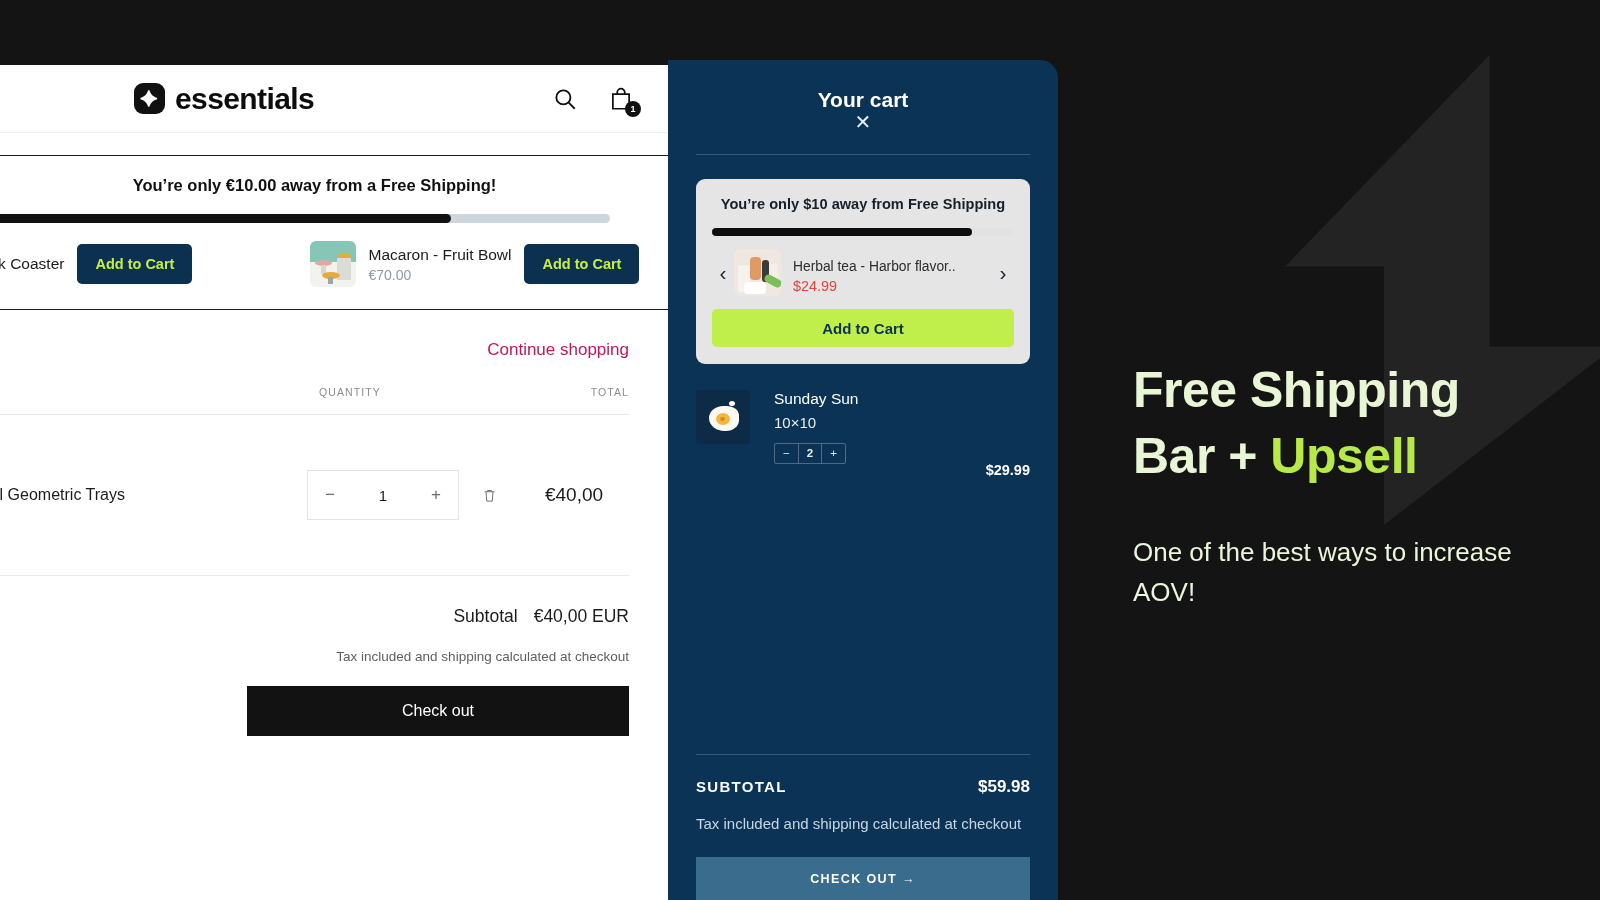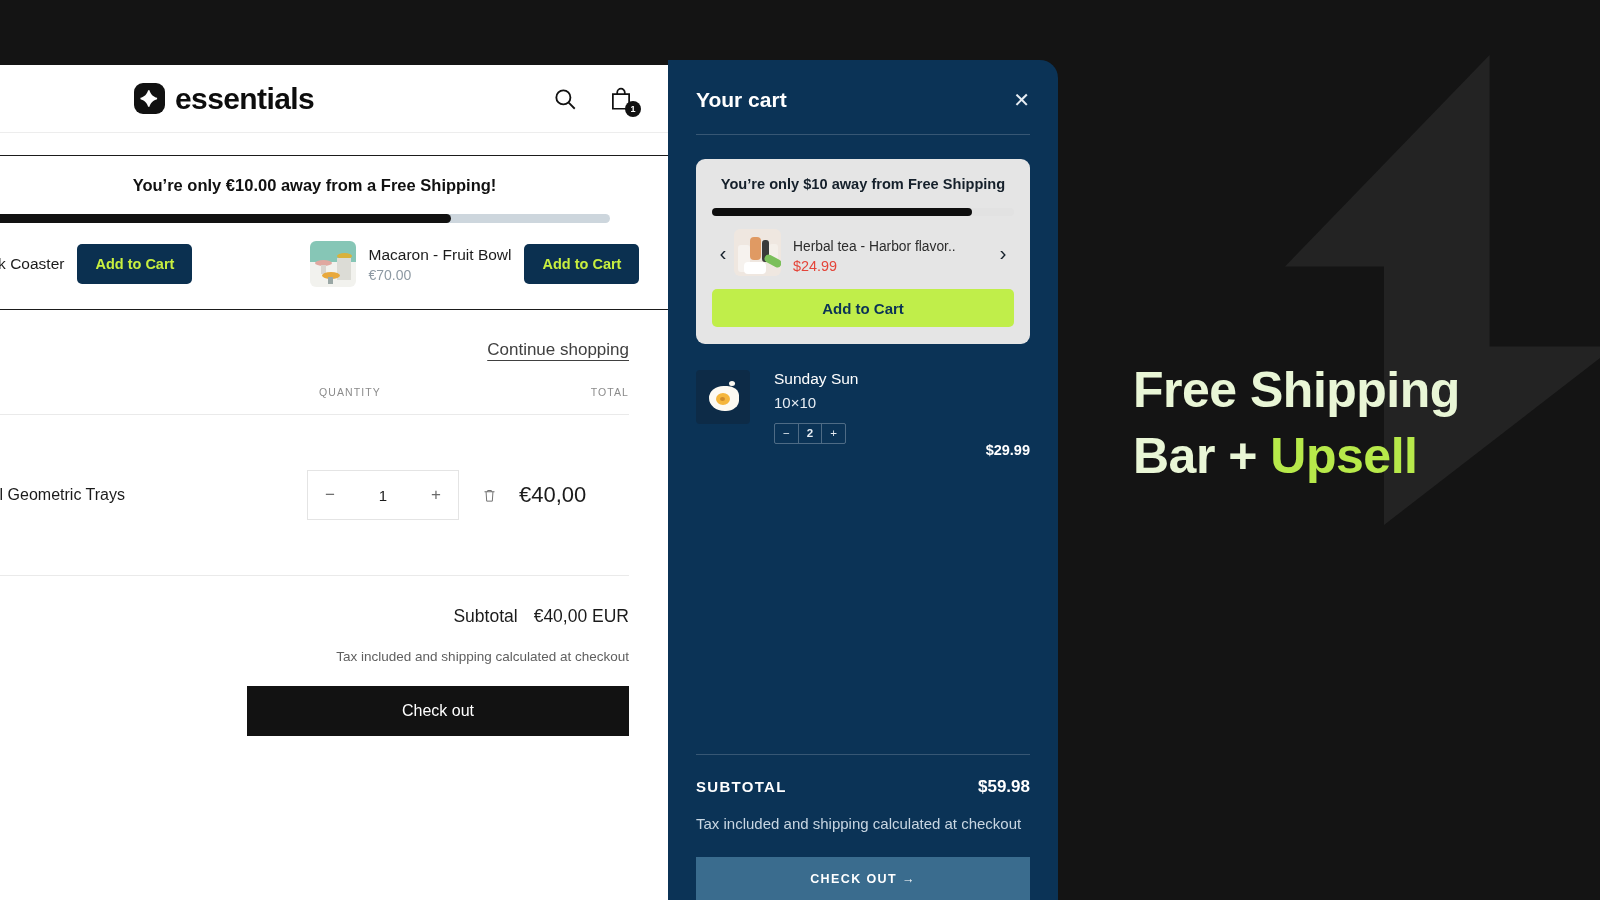--- a/index.html
+++ b/index.html
@@ -82,21 +82,21 @@
   .btn-atc {
     background: #0b3050; color: #c8ef3f;
     border: none; border-radius: 5px;
     font-size: 14.5px; font-weight: 700;
     padding: 12px 18px; white-space: nowrap; cursor: pointer;
     font-family: inherit;
   }
 
   .continue-wrap { text-align: right; padding: 30px 52px 0 0; }
   .continue {
-    font-size: 17px; color: #404040; text-decoration: underline;
+    font-size: 17px; color: #be185d; 
     text-underline-offset: 5px; cursor: pointer;
   }
 
   .cart-table { margin: 26px 52px 0 0; }
   .cart-head { display: flex; padding-bottom: 16px; }
   .ch-spacer { flex: 1; }
   .ch-qty { width: 200px; font-size: 10.5px; letter-spacing: 1.1px; color: #8b8b8b; }
   .ch-total { width: 110px; text-align: right; font-size: 10.5px; letter-spacing: 1.1px; color: #8b8b8b; }
   .cart-row {
     display: flex; align-items: center;
@@ -106,21 +106,21 @@
   .cr-name { flex: 1; font-size: 16px; color: #1b1b1b; padding-left: 0; }
   .qty-box {
     width: 152px; height: 50px; border: 1px solid #e4e4e4;
     display: flex; align-items: center; justify-content: space-between;
     padding: 0 17px;
   }
   .qty-btn { font-size: 17px; color: #6b6b6b; cursor: pointer; user-select: none; }
   .qty-val { font-size: 15px; color: #1b1b1b; }
   .trash { width: 60px; display: flex; justify-content: center; color: #6b6b6b; cursor: pointer; }
   .trash svg { width: 15px; height: 17px; display: block; }
-  .cr-total { width: 110px; text-align: left; font-size: 22px; color: #1b1b1b; }
+  .cr-total { width: 110px; text-align: center; font-size: 19px; color: #1b1b1b; }
 
   .cart-foot { border-top: 1px solid #eaeaea; margin: 0 52px 0 0; padding-top: 30px; text-align: right; }
   .sub-line { font-size: 17.5px; color: #1b1b1b; }
   .sub-label { margin-right: 16px; }
   .tax-note { font-size: 13.5px; color: #5f5f5f; margin-top: 22px; }
   .btn-checkout {
     display: block; margin: 22px 0 0 auto; width: 382px; height: 50px;
     background: #121212; color: #fff; border: none; cursor: pointer;
     font-size: 16px; font-family: inherit;
   }
@@ -130,20 +130,21 @@
     position: absolute; left: 668px; top: 60px;
     width: 390px; height: 840px;
     background: #0b3356;
     border-top-right-radius: 18px;
     display: flex; flex-direction: column;
     overflow: hidden;
   }
   .dw-head {
     display: flex; align-items: center; justify-content: space-between;
     padding: 28px 28px 0 28px;
+    flex-direction: column;
   }
   .dw-title { font-size: 21px; font-weight: 700; color: #ffffff; }
   .dw-close { font-size: 20px; color: #e8eef4; cursor: pointer; line-height: 1; }
   .dw-rule { height: 1px; background: rgba(255,255,255,.18); margin: 22px 28px 0 28px; }
 
   .upsell-card {
     margin: 24px 28px 0 28px; background: #e5e5e5; border-radius: 9px;
     padding: 17px 16px 17px 16px;
   }
   .uc-title { text-align: center; font-size: 14.6px; font-weight: 600; color: #15202b; }
@@ -384,15 +385,16 @@
     </div>
 
   </div>
 
   <div class="promo">
     <h1>
       <br>
       <span>Free Shipping</span><br>
       <span>Bar + </span><span class="lime">Upsell</span>
     </h1>
+    <p>One of the best ways to increase AOV!</p>
   </div>
 
 </div>
 
 </body></html>

